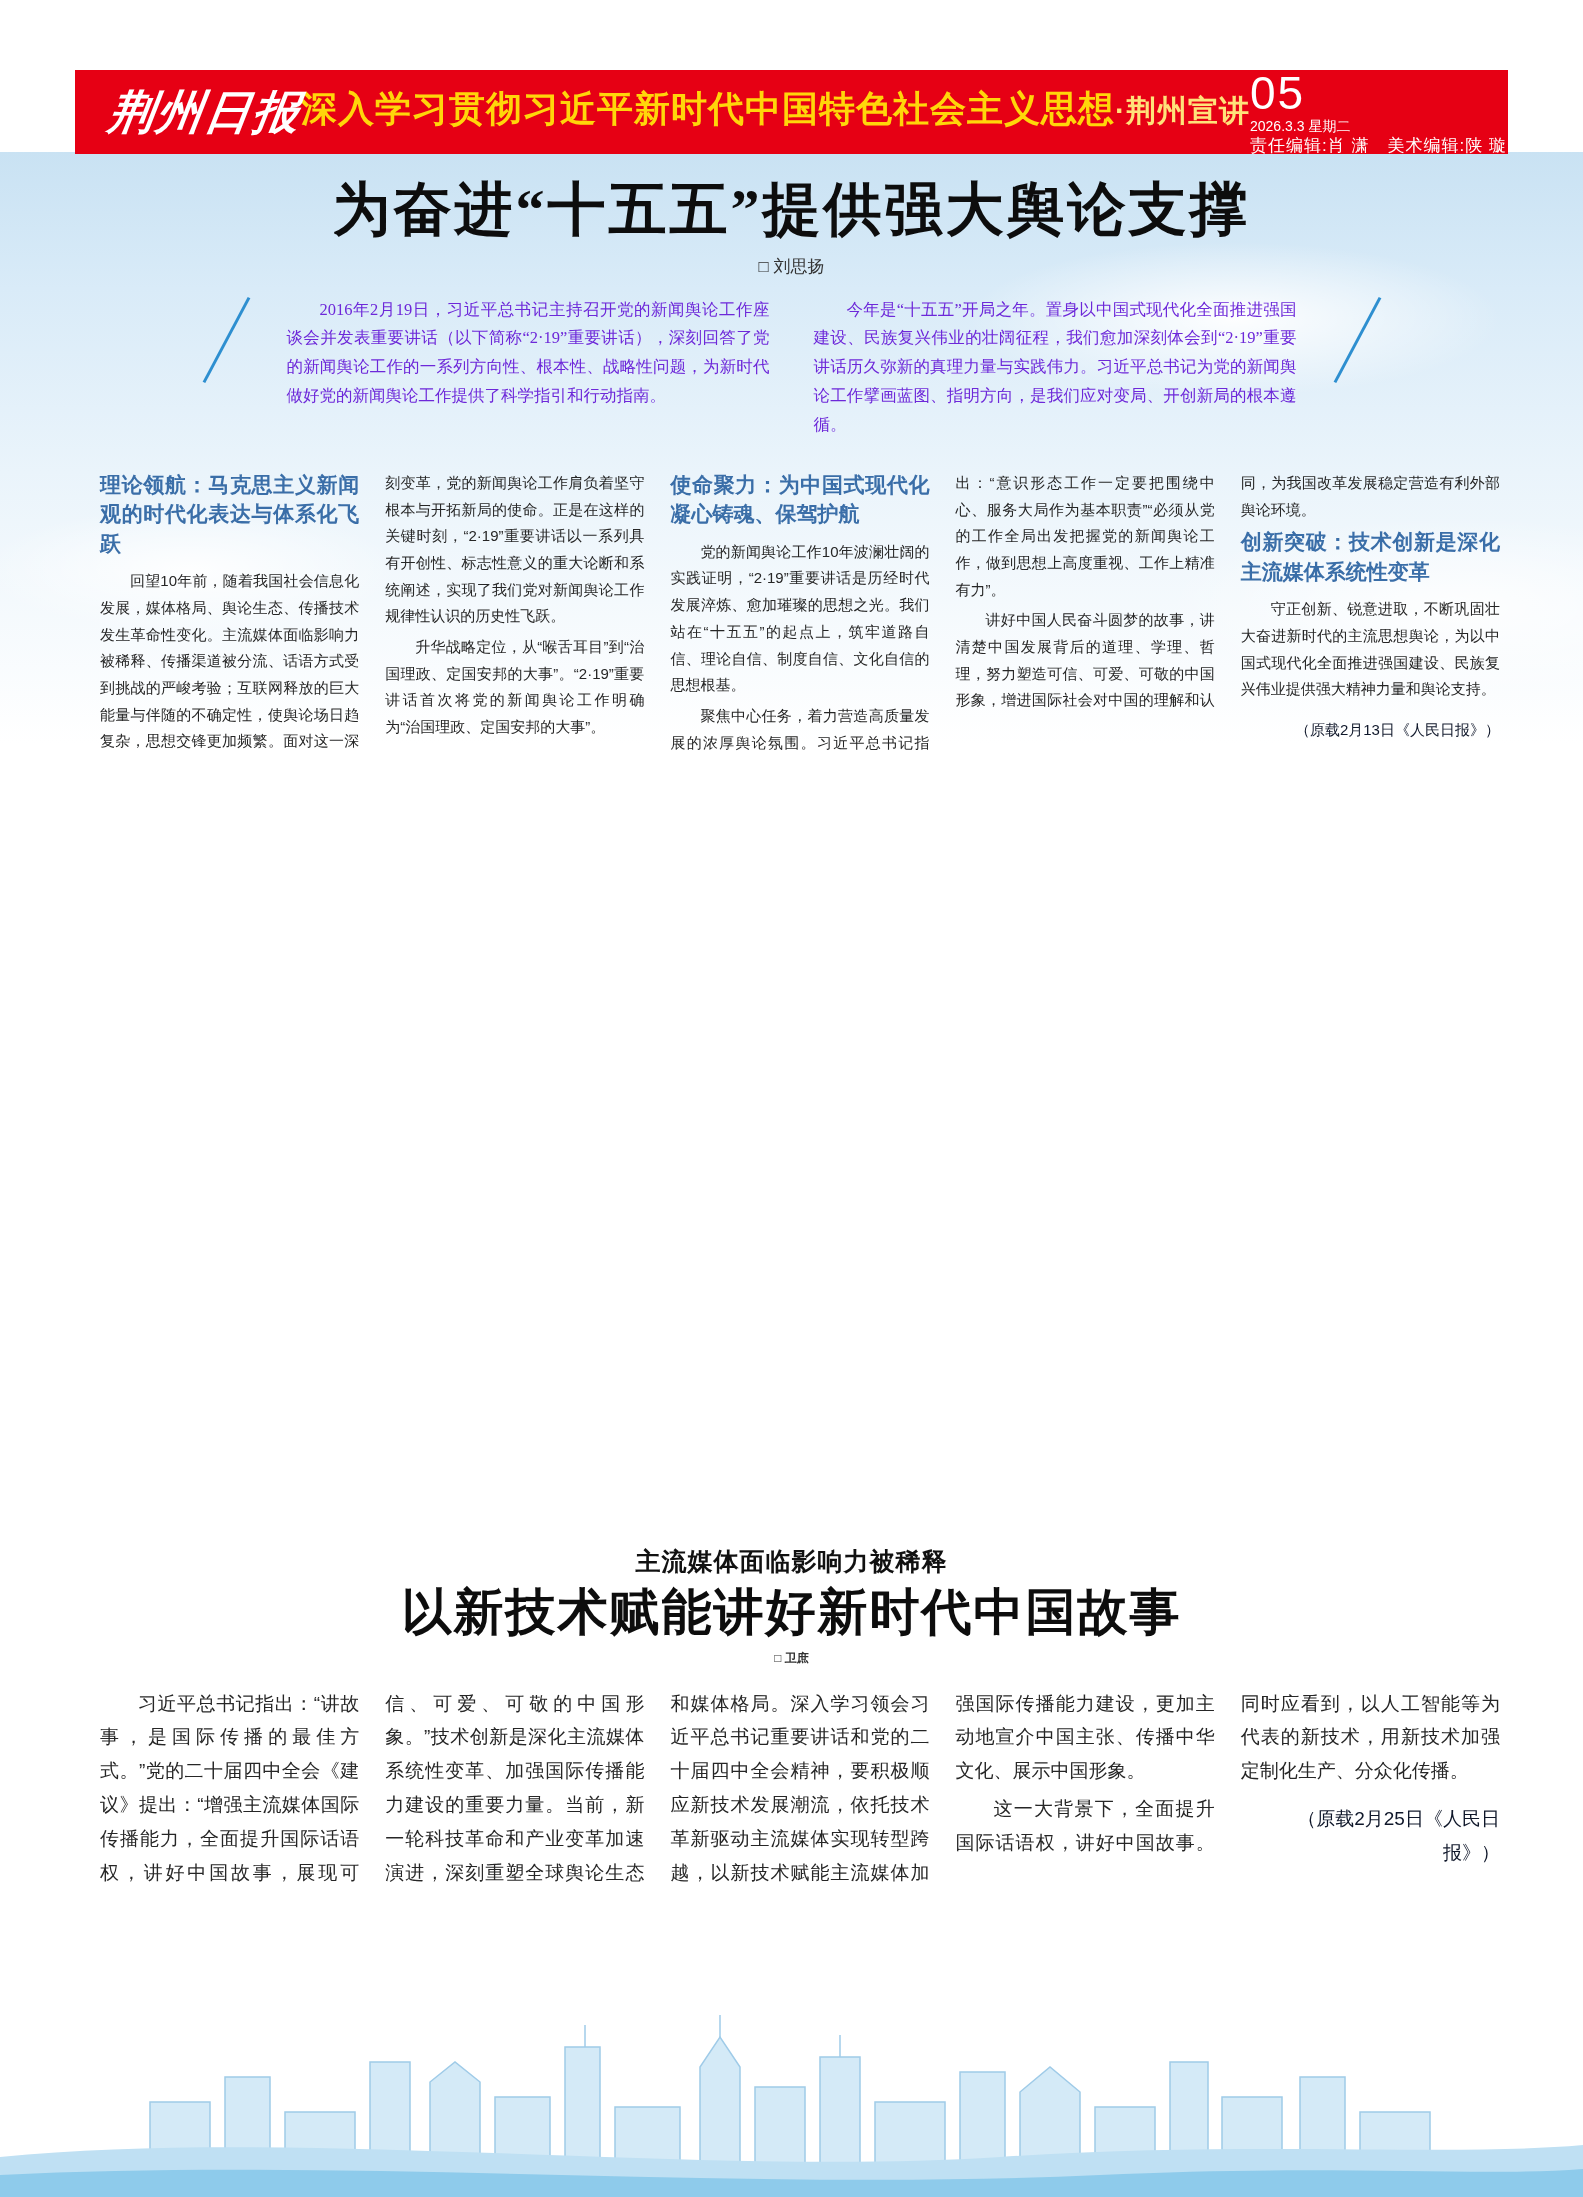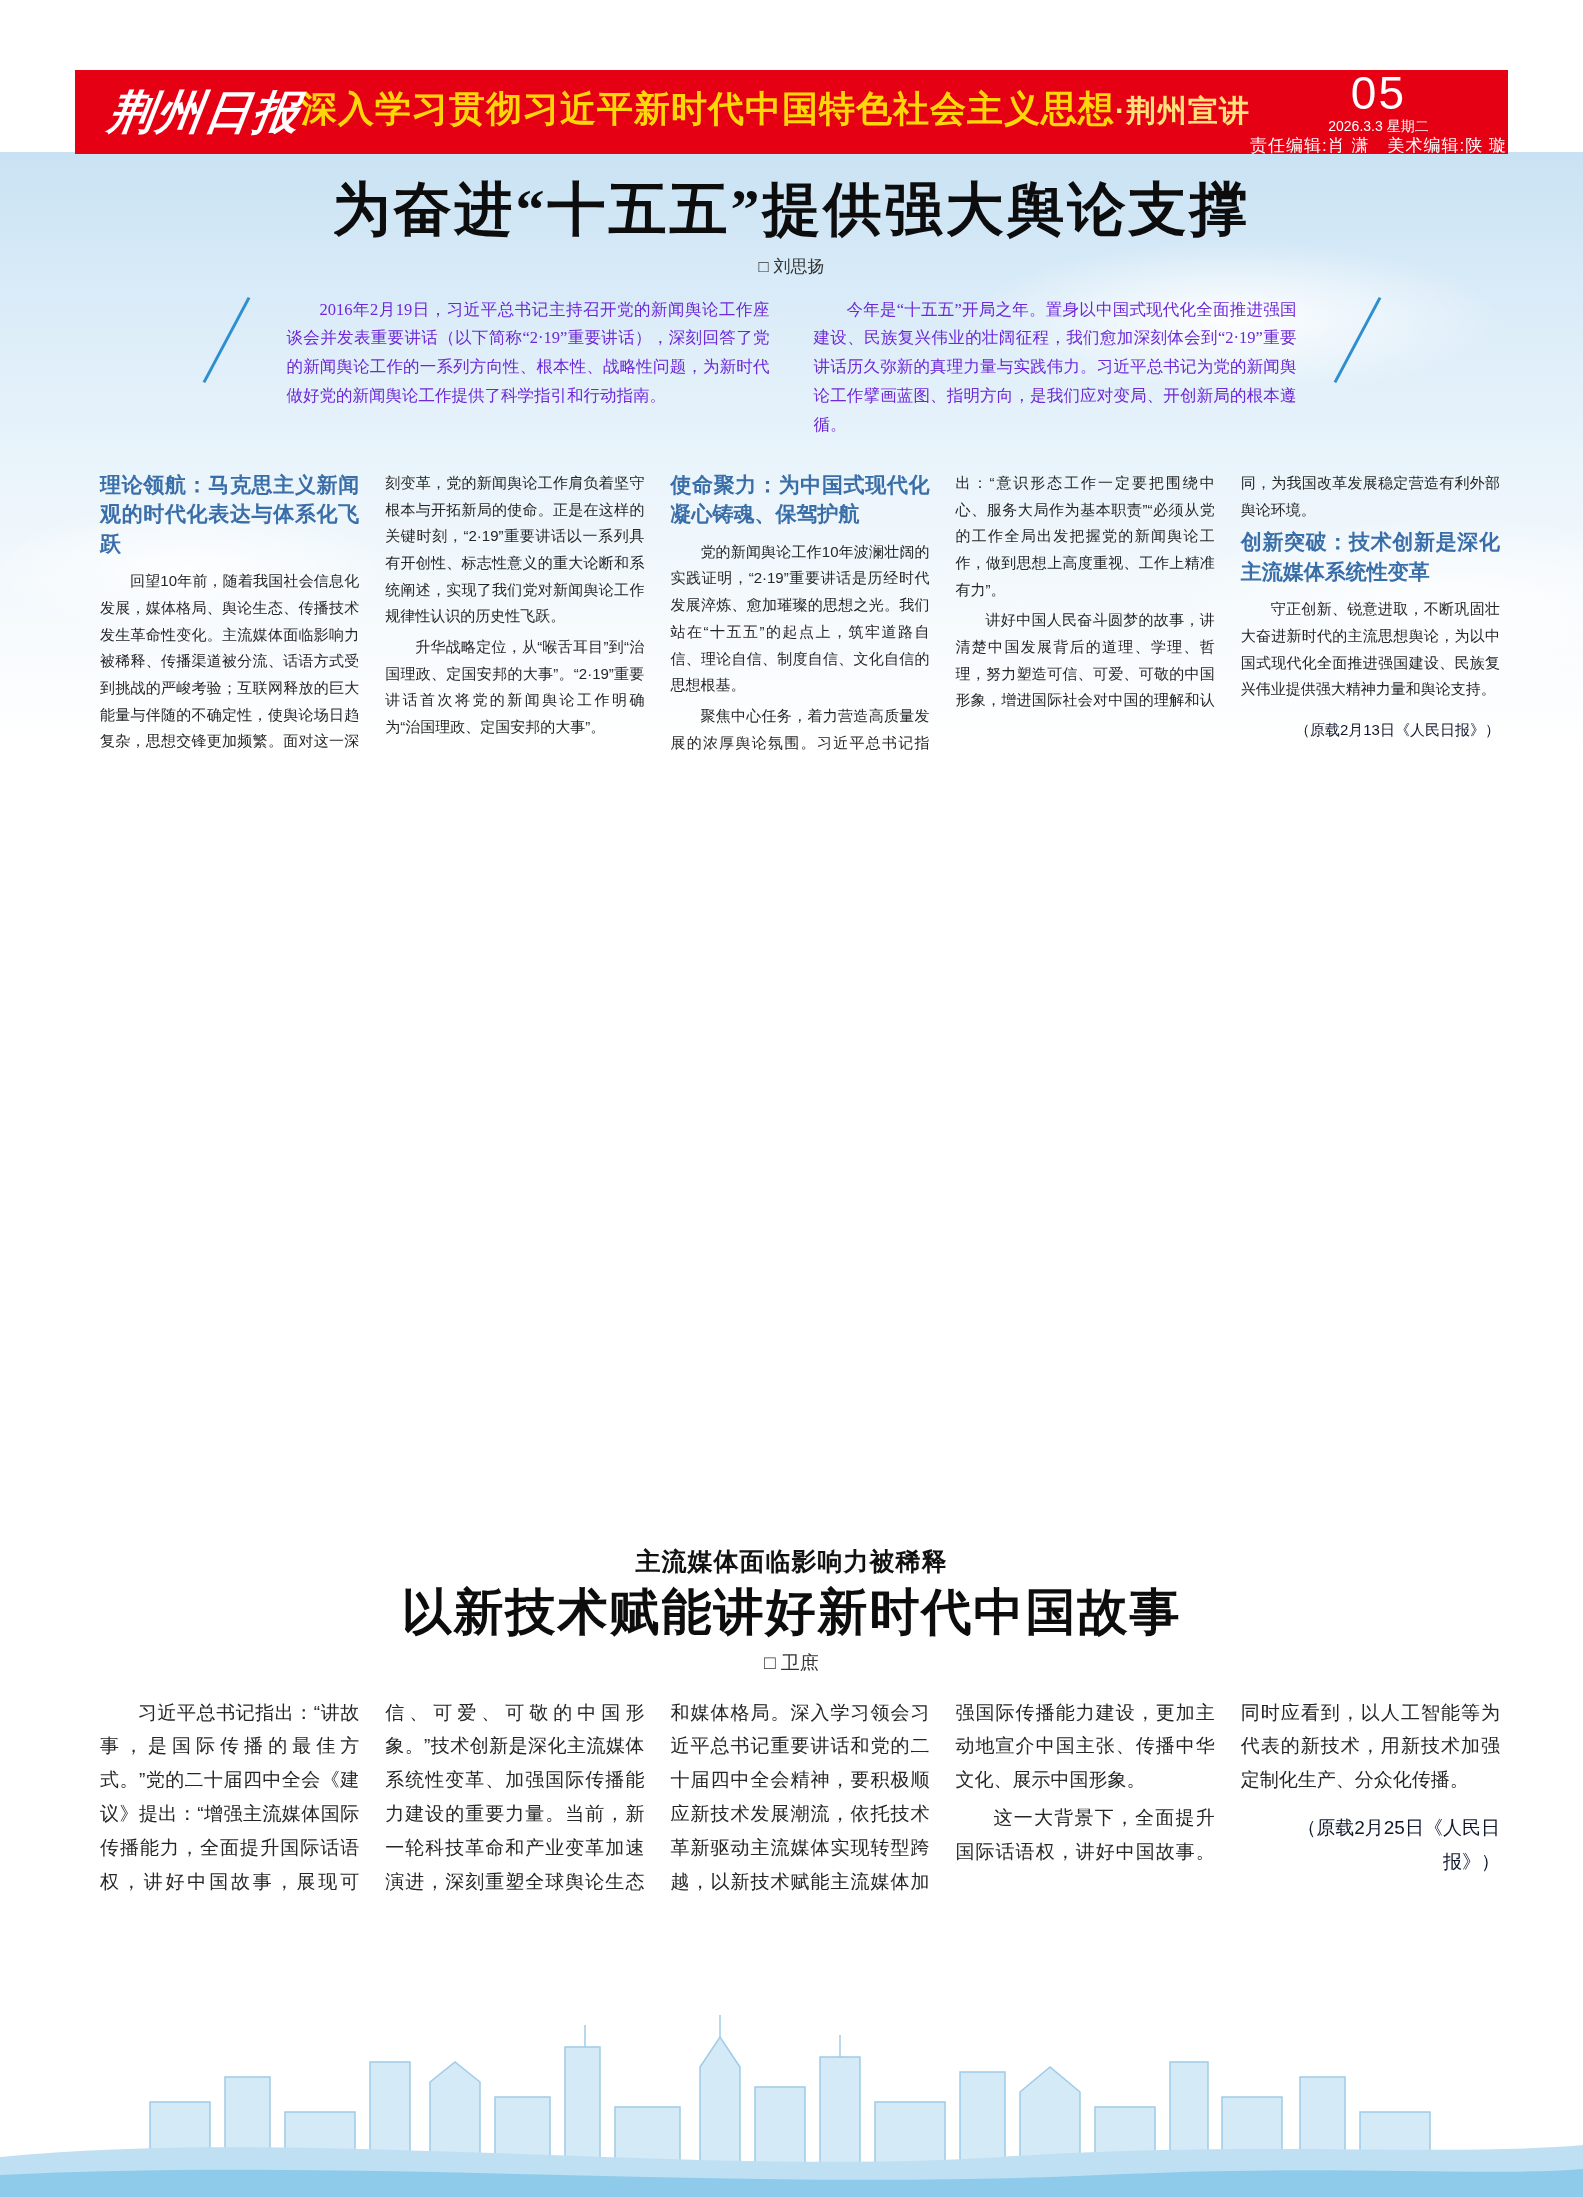--- a/index.html
+++ b/index.html
@@ -16,21 +16,21 @@
 
   
   .masthead{position:absolute;left:75px;top:70px;width:1433px;height:84px;background:#e60014;
             display:flex;align-items:center;}
   .masthead .logo{flex:0 0 auto;margin-left:34px;color:#ffffff;font-size:46px;font-weight:bold;
                   font-style:italic;font-family:"DejaVu Serif",serif;transform:skewX(-8deg);
                   letter-spacing:2px;line-height:1;}
   .masthead .slogan{flex:1 1 auto;text-align:center;white-space:nowrap;line-height:84px;}
   .masthead .slogan .main{color:#ffd60a;font-weight:900;font-size:36px;letter-spacing:1px;}
   .masthead .slogan .suffix{color:#ffe27a;font-weight:700;font-size:30px;letter-spacing:1px;}
-  .masthead .meta{flex:0 0 auto;margin-right:18px;text-align:center;color:#ffffff;line-height:1;}
+  .masthead .meta{flex:0 0 auto;margin-right:18px;text-align:left;color:#ffffff;line-height:1;}
   .masthead .pagenum{font-size:46px;font-weight:400;letter-spacing:2px;}
   .masthead .date{font-size:14px;margin-top:3px;}
   .masthead .editors{font-size:17px;margin-top:4px;letter-spacing:1px;}
 
   
   .article-main{position:absolute;left:75px;top:168px;width:1433px;}
   .headline{margin:7px;text-align:center;font-family:"Liberation Serif",serif;font-weight:900;
             font-size:58px;letter-spacing:3px;color:#0d0d0d;line-height:1.2;}
   .byline{text-align:center;font-size:17px;color:#333;margin-top:10px;}
 
@@ -48,21 +48,21 @@
   .body-columns h2{color:#3a6ea8;font-size:21px;line-height:1.4;font-weight:700;
                    margin:0 0 10px 0;break-inside:avoid;text-align:justify;}
   .body-columns p{margin:0 0 4px 0;text-indent:2em;}
   .attribution{text-align:right;text-indent:0 !important;margin-top:14px !important;color:#0f172a;}
 
   
   .article-second{position:absolute;left:75px;top:1545px;width:1433px;}
   .kicker{text-align:center;font-size:25px;font-weight:700;color:#111;letter-spacing:1px;}
   .headline2{margin:6px 0 0 0;text-align:center;font-family:"Liberation Serif",serif;
              font-weight:900;font-size:50px;letter-spacing:2px;color:#0d0d0d;line-height:1.15;}
-  .byline2{text-align:center;font-size:19px;color:#333;margin-top:8px;}
+  .byline2{text-align:center;font-size:12px;color:#333;margin-top:8px;font-weight:bold;}
   .body2{margin-top:20px;margin-left:25px;width:1400px;height:330px;
          columns:5;column-gap:26px;column-fill:balance;
          font-size:19px;line-height:1.78;text-align:justify;color:#262626;}
   .body2 p{margin:0 0 4px 0;text-indent:2em;}
 
   
   .skyline{position:absolute;left:0;bottom:0;width:1583px;height:190px;}
 </style>
 </head>
 <body>

